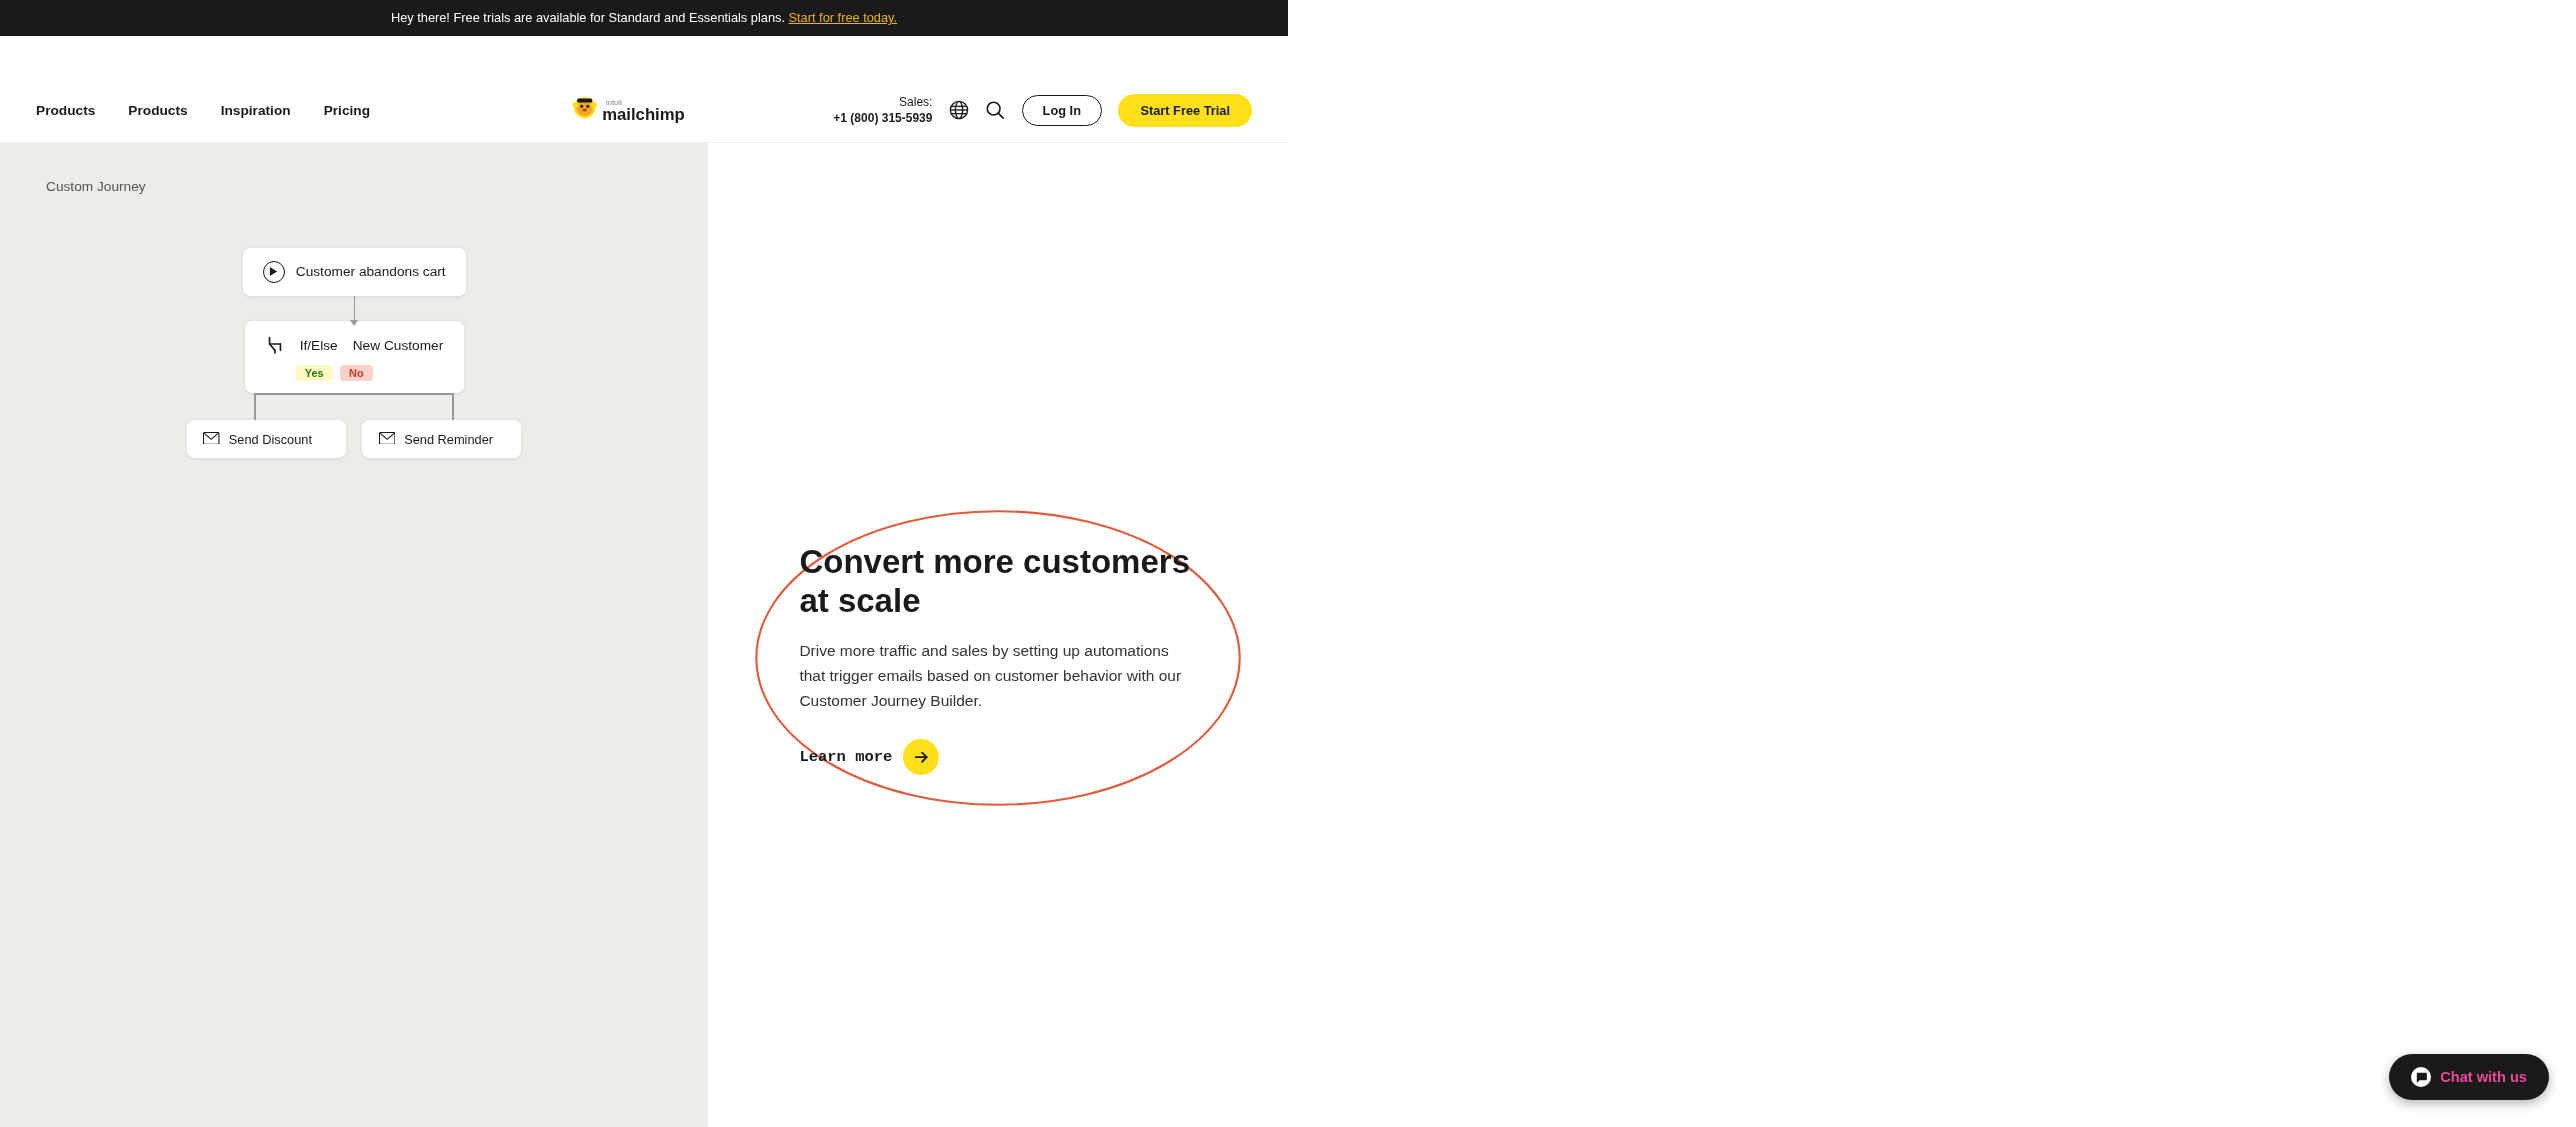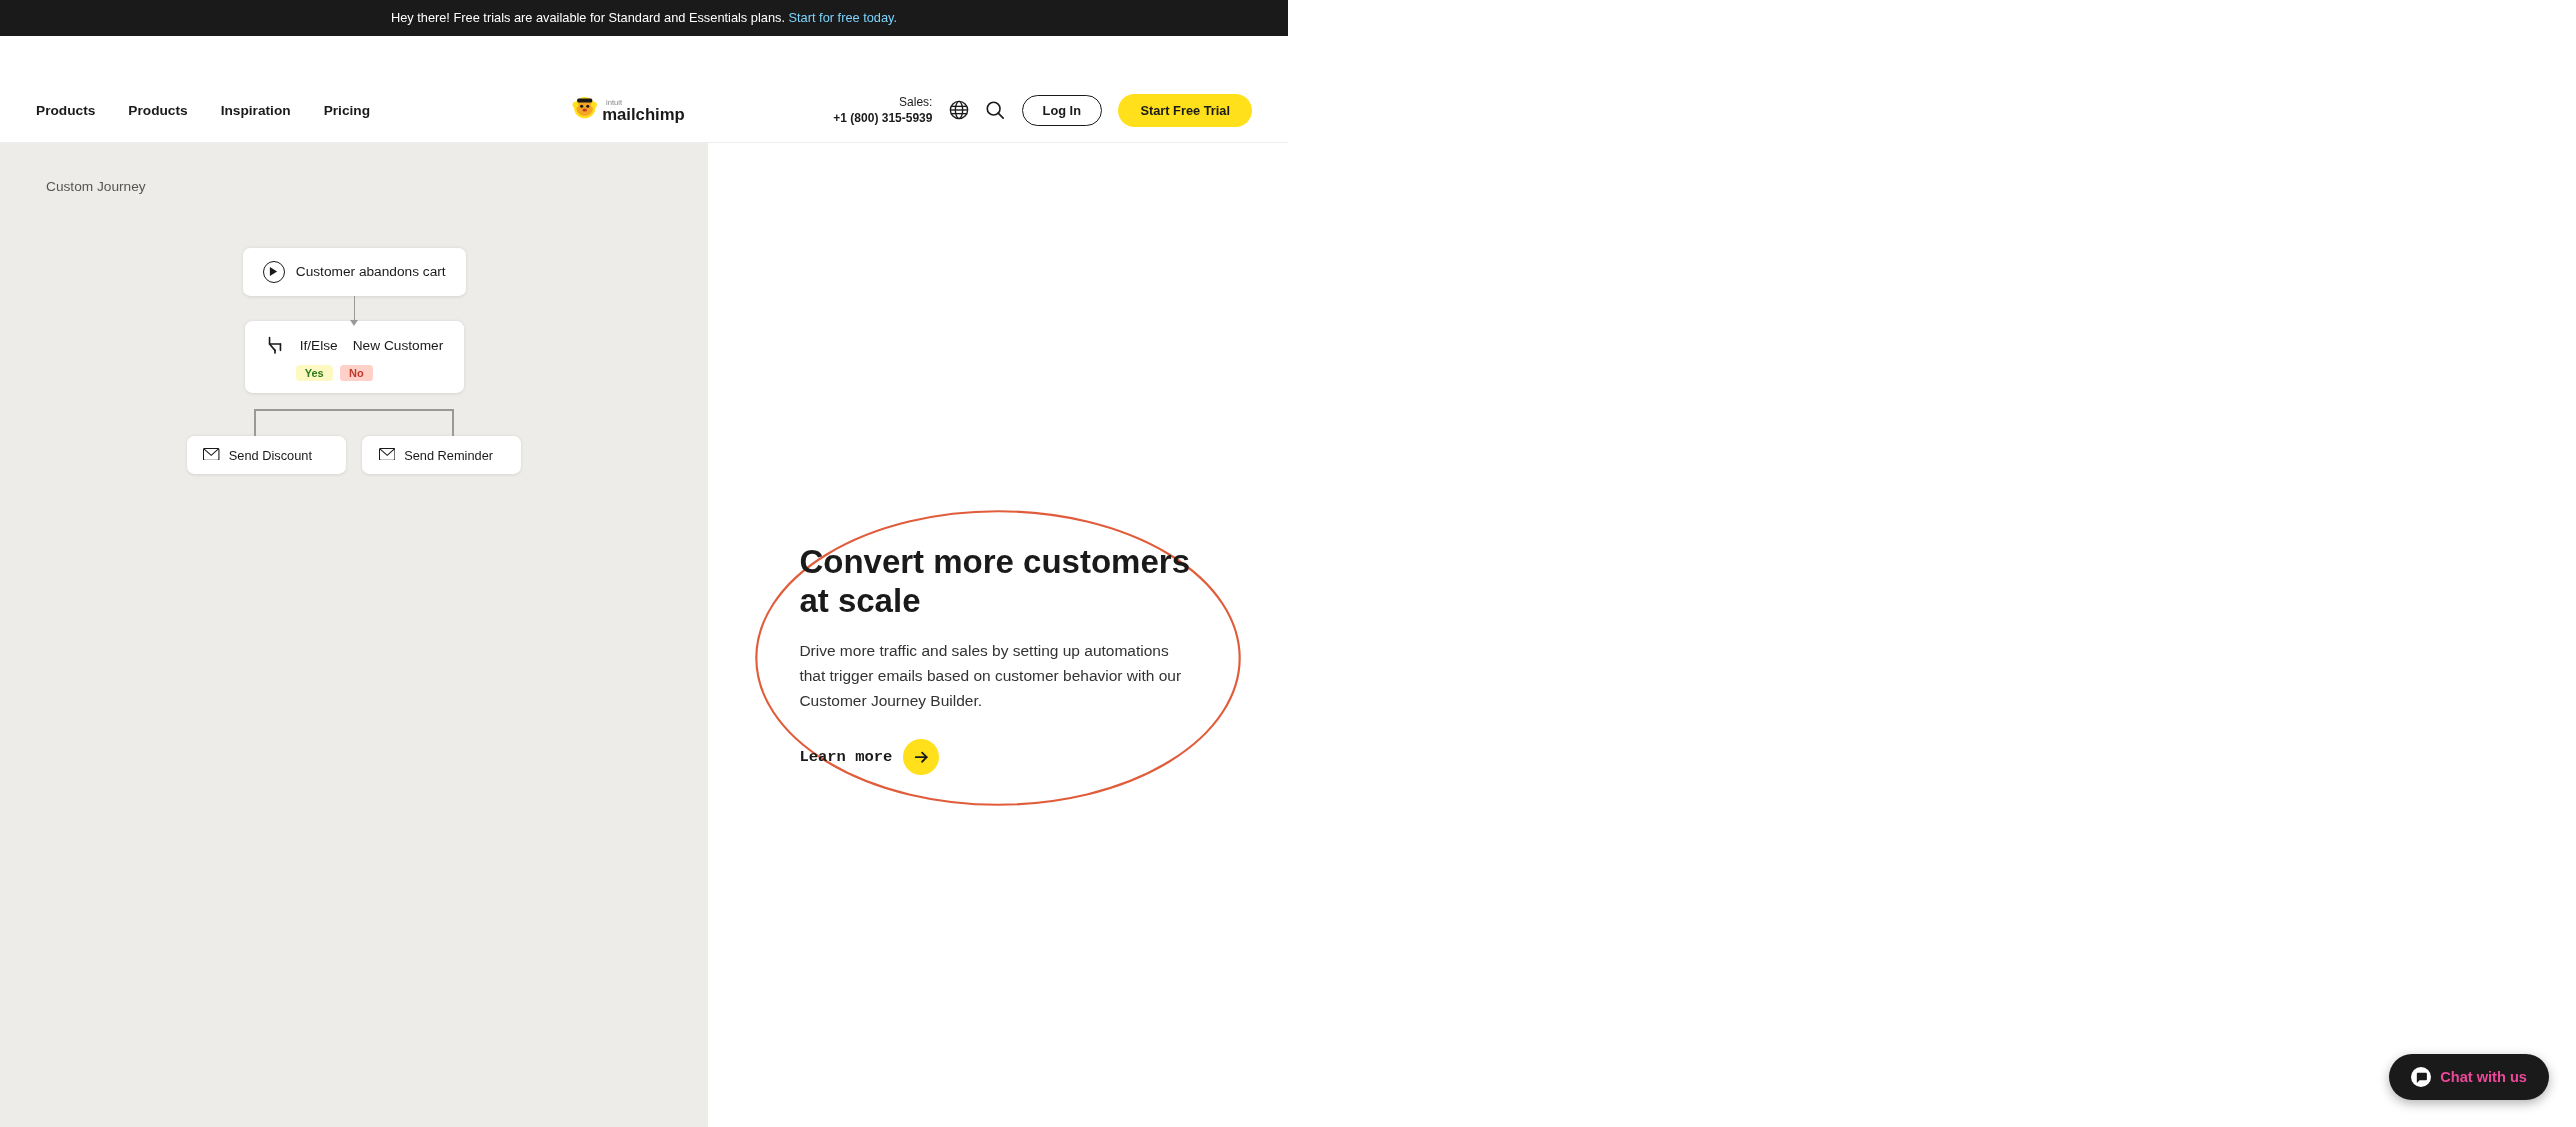--- a/index.html
+++ b/index.html
@@ -8,21 +8,22 @@
     
     .announcement-bar {
       background: #1a1a1a;
       color: #fff;
       text-align: center;
       padding: 9px 18px;
       font-size: 12.8px;
       line-height: 1.4;
     }
     .announcement-bar a {
-      color: #7dd3fc;
+      color: #eab308;
+      text-decoration: underline;
     }
 
     
     .header {
       display: flex;
       align-items: center;
       justify-content: space-between;
       padding: 0 36px;
       height: 64px;
       background: #fff;
@@ -406,21 +407,21 @@
           </span>
           <span>If/Else</span>
           <span>New Customer</span>
         </div>
         <div class="ifelse-badges">
           <span class="badge-yes">Yes</span>
           <span class="badge-no">No</span>
         </div>
       </div>
 
-      <div style="position:relative; width:346px; margin-top:16px;">
+      <div style="position:relative; width:346px; margin-top:0;">
 
         <div style="position:absolute; top:0; left:73px; width:200px; height:1.8px; background:#999;"></div>
 
         <div style="position:absolute; top:0; left:73px; width:1.8px; height:27px; background:#999;"></div>
 
         <div style="position:absolute; top:0; right:73px; width:1.8px; height:27px; background:#999;"></div>
 
         <div style="display:flex; gap:16.4px; margin-top:27px; justify-content:center;">
           <div class="action-card">
             <span class="action-icon">

